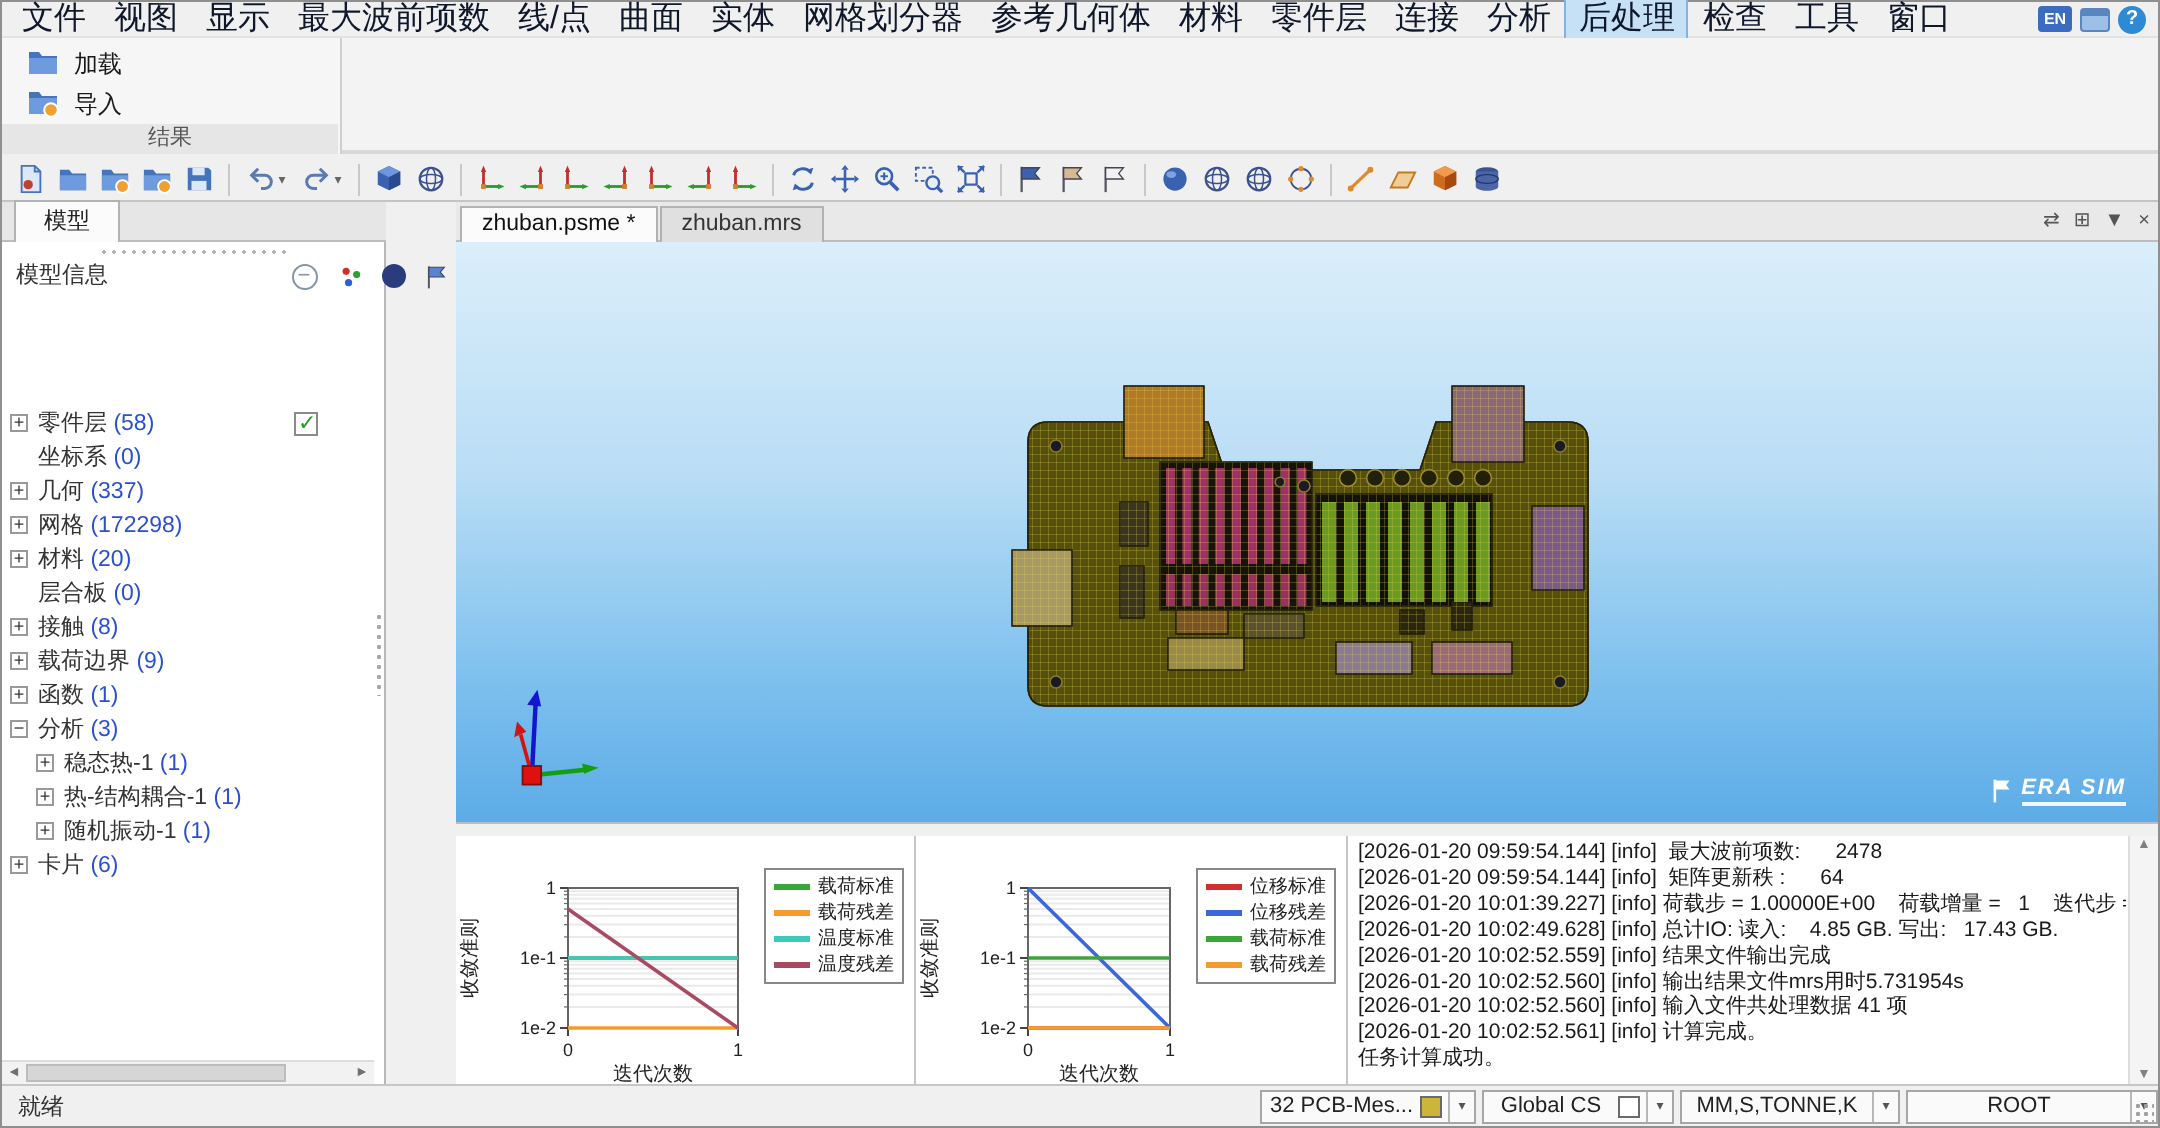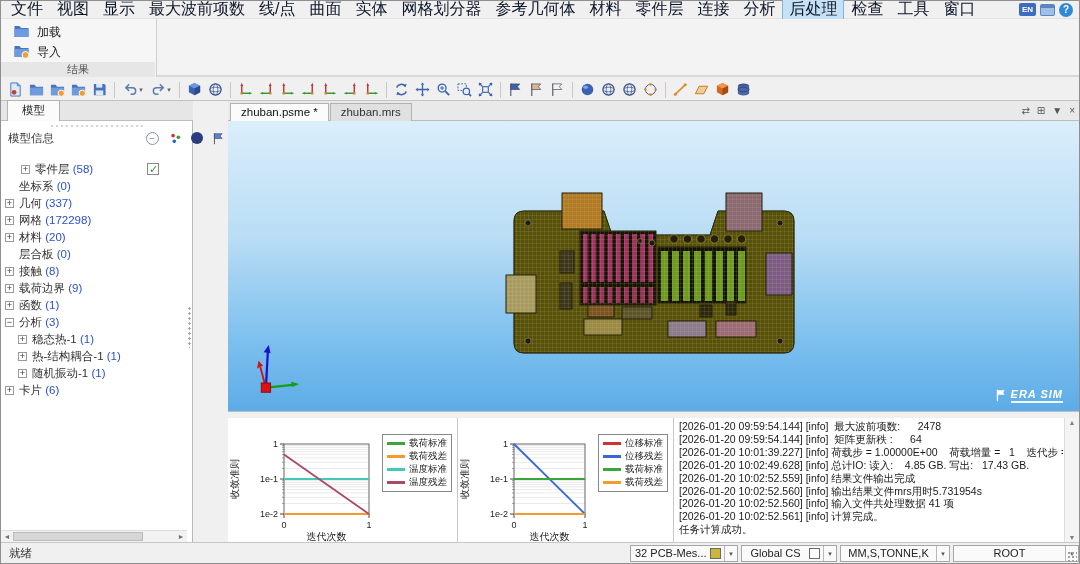--- a/index.html
+++ b/index.html
@@ -12,21 +12,21 @@
 .menu-item{padding:1px 7px;font-size:16px;color:#0f172a;cursor:default;white-space:nowrap}
 .menu-item.active{background:#c6e0f5;border:1px solid #84b4de;padding:0 6px}
 #menubar .mb-spacer{flex:1}
 #menu-right{display:flex;align-items:center;gap:4px;margin-right:6px}
 .mb-badge{width:17px;height:13px;background:#3c6cc0;color:#fff;font-size:8px;font-weight:bold;display:flex;align-items:center;justify-content:center;border-radius:2px}
 .mb-win{width:15px;height:12px;background:#9cc0e8;border:1px solid #5a86c0;border-top:4px solid #5a86c0;border-radius:2px}
 .mb-help{width:14px;height:14px;border-radius:50%;background:#2f8ad6;color:#fff;font-size:10px;font-weight:bold;display:flex;align-items:center;justify-content:center}
 
 
 #ribbon{position:absolute;top:18px;left:0;right:0;height:58px;background:#f3f3f3;border-bottom:2px solid #d8d8d8}
-#ribbon-section{position:absolute;left:0;top:0;width:156px;height:58px;background:#f6f6f6;border-right:1px solid #cfcfcf}
+#ribbon-section{position:absolute;left:0;top:0;width:170px;height:58px;background:#f6f6f6;border-right:1px solid #cfcfcf}
 #ribbon-buttons{padding:3px 4px 0 6px}
 .ribbon-btn{display:flex;align-items:center;gap:6px;height:20px;padding:1px 5px;cursor:default}
 .ribbon-btn svg{width:19px;height:16px}
 .rb-label{font-size:12px;color:#1a1a1a}
 #ribbon-group-label{position:absolute;left:0;right:1px;bottom:0;height:15px;background:#e6e6e6;text-align:center;font-size:11px;color:#555;line-height:15px}
 
 
 #toolbar{position:absolute;top:78px;left:0;right:0;height:22px;background:#f0f0f0;border-bottom:1px solid #c4c4c4;display:flex;align-items:center;padding-left:4px}
 .tb-btn{width:19px;height:19px;display:inline-flex;align-items:center;justify-content:center;margin:0 1px;cursor:default}
 .tb-btn svg{width:15px;height:15px}
@@ -461,21 +461,21 @@
                 </svg>
               </span><span class="hdr-ic" style="left: 189px;">
                 <span class="hi-sphere"></span>
               </span><span class="hdr-ic" style="left: 210px;">
                 <svg viewBox="0 0 16 16" style="color:#5a82d0">
                   <use href="#sym-flag"></use>
                 </svg>
               </span></span>
         </div>
         <div id="tree">
-            <div class="tree-row" style="padding-left: 19px;"><span class="exp">+</span><span class="tree-label">零件层</span><span class="count"> (58)</span><span class="cb on" style="left: 146px;"></span><span class="cb on" style="left: 189px;"></span><span class="cb on" style="left: 210px;"></span></div>
+            <div class="tree-row" style="padding-left: 3px; margin-top: 43px;"><span class="exp">+</span><span class="tree-label">零件层</span><span class="count"> (58)</span><span class="cb on" style="left: 146px;"></span><span class="cb on" style="left: 189px;"></span><span class="cb on" style="left: 210px;"></span></div>
             <div class="tree-row" style="padding-left: 3px;"><span class="exp noexp"></span><span class="tree-label">坐标系</span><span class="count"> (0)</span><span class="cb off" style="left: 189px;"></span></div>
             <div class="tree-row" style="padding-left: 3px;"><span class="exp">+</span><span class="tree-label">几何</span><span class="count"> (337)</span><span class="cb partial" style="left: 189px;"></span></div>
             <div class="tree-row" style="padding-left: 3px;"><span class="exp">+</span><span class="tree-label">网格</span><span class="count"> (172298)</span><span class="cb on" style="left: 189px;"></span></div>
             <div class="tree-row" style="padding-left: 3px;"><span class="exp">+</span><span class="tree-label">材料</span><span class="count"> (20)</span><span class="cb off" style="left: 189px;"></span></div>
             <div class="tree-row" style="padding-left: 3px;"><span class="exp noexp"></span><span class="tree-label">层合板</span><span class="count"> (0)</span><span class="cb off" style="left: 189px;"></span></div>
             <div class="tree-row" style="padding-left: 3px;"><span class="exp">+</span><span class="tree-label">接触</span><span class="count"> (8)</span></div>
             <div class="tree-row" style="padding-left: 3px;"><span class="exp">+</span><span class="tree-label">载荷边界</span><span class="count"> (9)</span><span class="cb off" style="left: 189px;"></span></div>
             <div class="tree-row" style="padding-left: 3px;"><span class="exp">+</span><span class="tree-label">函数</span><span class="count"> (1)</span></div>
             <div class="tree-row" style="padding-left: 3px;"><span class="exp">−</span><span class="tree-label">分析</span><span class="count"> (3)</span></div>
             <div class="tree-row" style="padding-left: 16px;"><span class="exp">+</span><span class="tree-label">稳态热-1</span><span class="count"> (1)</span></div>

